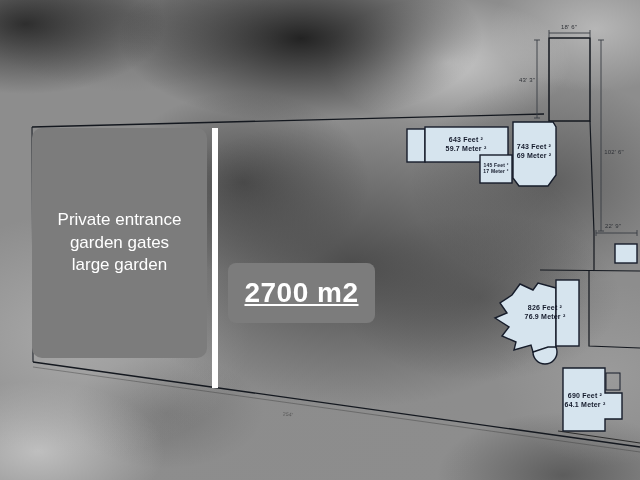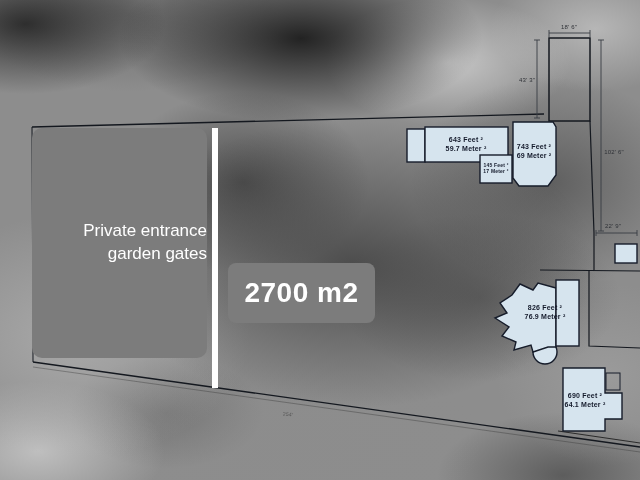--- a/index.html
+++ b/index.html
@@ -39,31 +39,31 @@
   
   .dim{
     position:absolute;transform:translate(-50%,-50%);
     font-size:6px;color:#2e3136;white-space:nowrap;letter-spacing:.2px;
   }
   .dim.faint{color:rgba(35,35,35,.55);font-size:5px;transform:translate(-50%,-50%) rotate(6deg);}
   
   .feature-box{
     position:absolute;left:32px;top:128px;width:175px;height:230px;
     background:#7c7c7c;border-radius:10px;
-    display:flex;flex-direction:column;align-items:flex-end;justify-content:center;
+    display:flex;flex-direction:column;align-items:center;justify-content:center;
     color:#fff;font-size:17px;line-height:1.35;text-align:center;
   }
   .divider{
     position:absolute;left:212px;top:128px;width:6px;height:260px;background:#ffffff;
   }
   .area-box{
     position:absolute;left:228px;top:263px;width:147px;height:60px;
     background:#7c7c7c;border-radius:8px;
     display:flex;align-items:center;justify-content:center;
-    color:#fff;font-size:28px;font-weight:bold;letter-spacing:.5px;
+    color:#fff;font-size:28px;font-weight:bold;letter-spacing:.5px;text-decoration:underline;
   }
 </style>
 </head>
 <body>
 
 <div class="stage">
 
   <div class="backdrop"></div>
 
   <svg class="plan-svg" width="640" height="480" viewBox="0 0 640 480">
@@ -124,20 +124,21 @@
 
   <div class="dim" style="left:569px;top:27px;">18' 6"</div>
   <div class="dim" style="left:527px;top:80px;">43' 3"</div>
   <div class="dim" style="left:614px;top:152px;">102' 6"</div>
   <div class="dim" style="left:613px;top:226px;">22' 9"</div>
   <div class="dim faint" style="left:288px;top:414px;">254'</div>
 
   <div class="feature-box">
     <div>Private entrance</div>
     <div>garden gates</div>
+    <div>large garden</div>
   </div>
 
   <div class="divider"></div>
 
   <div class="area-box">
     <span>2700 m2</span>
   </div>
 
 </div>
 

